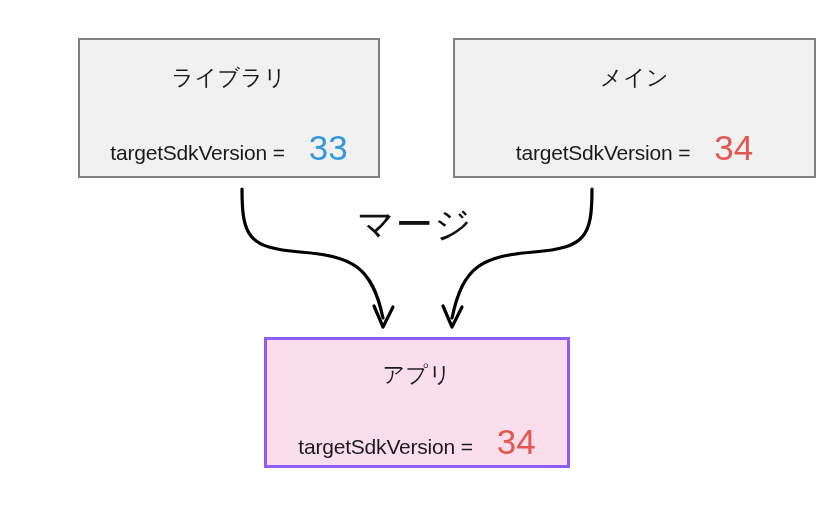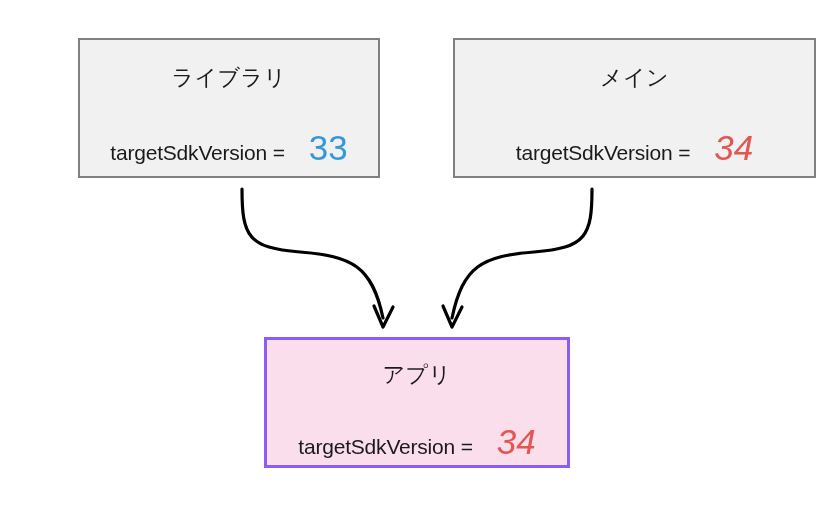--- a/index.html
+++ b/index.html
@@ -59,21 +59,21 @@
   }
 
   .expr-val {
     font-size: 35px;
     line-height: 1;
     letter-spacing: 0px;
     margin-left: 24px;
   }
 
   .val-blue  { color: #3498db; }
-  .val-red   { color: #e2574f; font-style: italic; }
+  .val-red   { color: #e2574f; }
 
   
   #node-library { left: 78px;  top: 38px;  width: 302px; height: 140px; }
   #node-main    { left: 453px; top: 38px;  width: 363px; height: 140px; }
   #node-app     { left: 264px; top: 337px; width: 306px; height: 131px; }
 
   #node-library .node-title,
   #node-main .node-title { margin-top: 27px; }
   #node-app .node-title  { margin-top: 24px; }
 
@@ -127,20 +127,21 @@
   </div>
 
   <div class="node grey" id="node-main">
     <div class="node-title">メイン</div>
     <div class="node-expr">
       <span class="expr-key">targetSdkVersion =</span>
       <span class="expr-val val-red">34</span>
     </div>
   </div>
 
+  <div id="merge-label">マージ</div>
 
   <div class="node pink" id="node-app">
     <div class="node-title">アプリ</div>
     <div class="node-expr">
       <span class="expr-key">targetSdkVersion =</span>
       <span class="expr-val val-red">34</span>
     </div>
   </div>
 
 </div>

